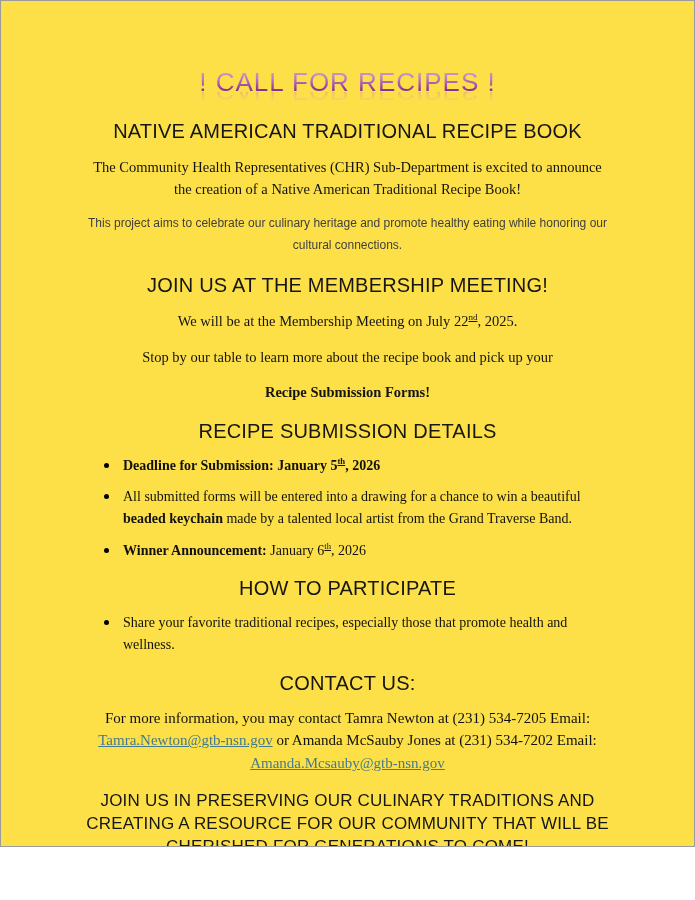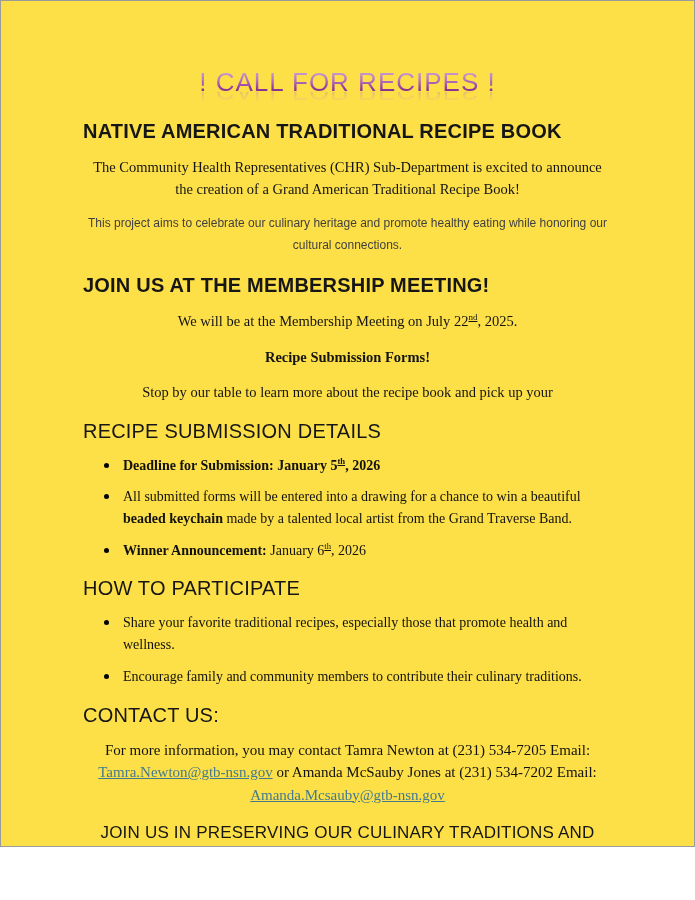--- a/index.html
+++ b/index.html
@@ -43,24 +43,24 @@
   }
   .reflection-clip .wordart { transform: scaleY(-1); margin-top: -14px; }
 
   
   .h-center, .h-left {
     font-family: "Liberation Sans", sans-serif;
     font-weight: normal;
     color: #161616;
     letter-spacing: 0.2px;
   }
-  .h-center { text-align: left; font-weight: bold; }
+  .h-center { text-align: center; }
   .subtitle   { font-size: 20px; margin-top: 12px; }
   .meet-head  { font-size: 20px; margin-top: 18px; }
-  .h-left     { font-size: 20px; margin-top: 16px; text-align: left; }
+  .h-left     { font-size: 20px; margin-top: 16px; text-align: center; }
 
   
   .serif-c {
     font-size: 14.5px;
     line-height: 1.55;
     text-align: center;
     margin-top: 13px;
     color: #141414;
   }
   .sans-c {
@@ -126,31 +126,31 @@
 
     <div class="wordart-wrap">
       <div class="wordart">! CALL FOR RECIPES !</div>
       <div class="reflection-clip">
         <div class="wordart">! CALL FOR RECIPES !</div>
       </div>
     </div>
 
     <div class="h-center subtitle">NATIVE AMERICAN TRADITIONAL RECIPE BOOK</div>
 
-    <div class="serif-c">The Community Health Representatives (CHR) Sub-Department is excited to announce the creation of a Grand American Traditional Recipe Book!</div>
+    <div class="serif-c">The Community Health Representatives (CHR) Sub-Department is excited to announce the creation of a Native American Traditional Recipe Book!</div>
 
     <div class="sans-c">This project aims to celebrate our culinary heritage and promote healthy eating while honoring our cultural connections.</div>
 
     <div class="h-center meet-head">JOIN US AT THE MEMBERSHIP MEETING!</div>
 
     <div class="serif-c"><span>We will be at the Membership Meeting on July 22</span><span class="sup">nd</span><span>, 2025.</span></div>
 
+    <div class="serif-c">Stop by our table to learn more about the recipe book and pick up your</div>
+
     <div class="serif-c bold">Recipe Submission Forms!</div>
-
-    <div class="serif-c">Stop by our table to learn more about the recipe book and pick up your</div>
 
     <div class="h-left">RECIPE SUBMISSION DETAILS</div>
 
     <div class="bullets">
       <div class="bullet">
         <span class="dot"></span>
         <div class="btext"><span class="b">Deadline for Submission: January 5</span><span class="b sup">th</span><span class="b">, 2026</span></div>
       </div>
       <div class="bullet">
         <span class="dot"></span>
@@ -162,24 +162,20 @@
       </div>
     </div>
 
     <div class="h-left">HOW TO PARTICIPATE</div>
 
     <div class="bullets">
       <div class="bullet">
         <span class="dot"></span>
         <div class="btext"><span>Share your favorite traditional recipes, especially those that promote health and wellness.</span></div>
       </div>
-      <div class="bullet">
-        <span class="dot"></span>
-        <div class="btext"><span>Encourage family and community members to contribute their culinary traditions.</span></div>
-      </div>
     </div>
 
     <div class="h-left">CONTACT US:</div>
 
     <div class="contact-par"><span>For more information, you may contact Tamra Newton at (231) 534-7205 Email: </span><a class="doc-link" href="#">Tamra.Newton@gtb-nsn.gov</a><span> or Amanda McSauby Jones at (231) 534-7202 Email: </span><a class="doc-link" href="#">Amanda.Mcsauby@gtb-nsn.gov</a></div>
 
     <div class="closing">JOIN US IN PRESERVING OUR CULINARY TRADITIONS AND CREATING A RESOURCE FOR OUR COMMUNITY THAT WILL BE CHERISHED FOR GENERATIONS TO COME!</div>
 
   </div>
 </div>

